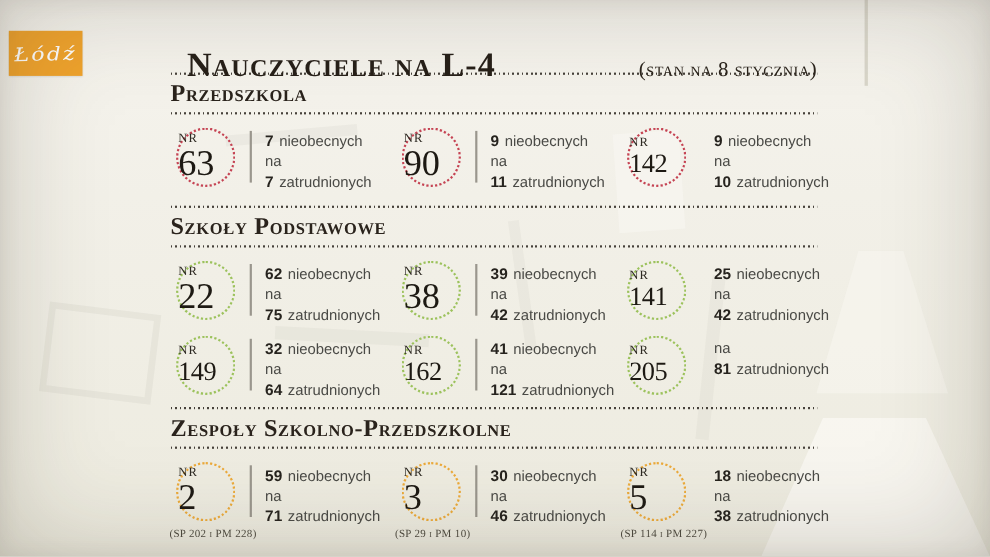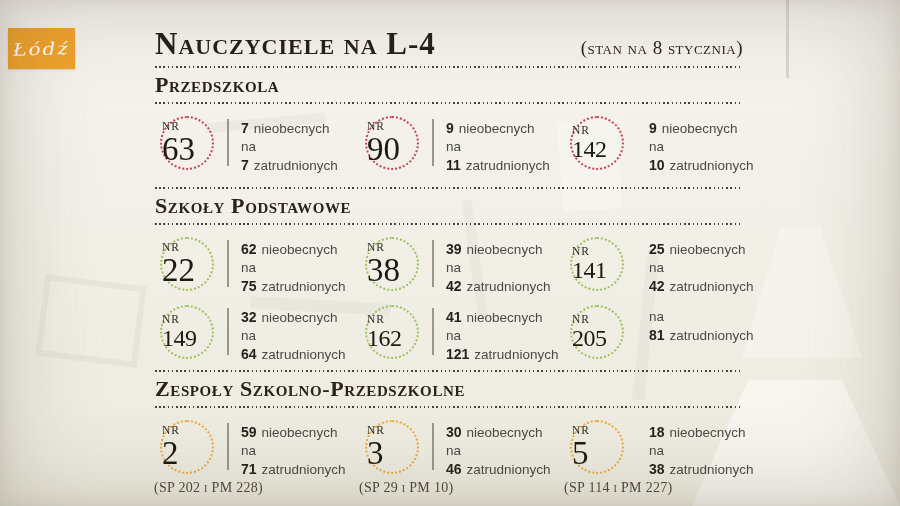--- a/index.html
+++ b/index.html
@@ -28,21 +28,21 @@
   
   .logo { position:absolute; left:8px; top:28px; width:67px; height:41px; background:#f0a32c;
           display:flex; align-items:center; justify-content:center; box-shadow:0 1px 2px rgba(0,0,0,.15); }
   .logo-text { color:#fff; font-family:"DejaVu Serif", serif; font-style:italic; font-size:20px;
                letter-spacing:2px; transform:scaleY(.85) rotate(-2deg); }
 
   
   .content { position:absolute; left:155px; top:22px; width:588px; }
 
   .title-row { display:flex; justify-content:space-between; align-items:baseline; height:44px; }
-  .title { margin:0; font-family:"Liberation Serif", serif; font-variant:small-caps; font-weight:600;
+  .title { margin:15px; font-family:"Liberation Serif", serif; font-variant:small-caps; font-weight:600;
            font-size:31px; letter-spacing:1px; color:#261f18; line-height:44px; }
   .subtitle { font-family:"Liberation Serif", serif; font-variant:small-caps; font-weight:500;
               font-size:19px; letter-spacing:.5px; color:#2b241c; }
 
   .dotted { height:2px;
     background-image:repeating-linear-gradient(90deg,#46413a 0 1.5px, transparent 1.5px 4.2px); }
 
   .section-header { margin:4px 0; font-family:"Liberation Serif", serif; font-variant:small-caps;
     font-weight:600; font-size:22px; line-height:26px; letter-spacing:.6px; color:#2a231c; }
 
@@ -63,21 +63,21 @@
   .num { font-family:"Liberation Serif", serif; color:#1d1913; line-height:.95; }
   .num.d1, .num.d2 { font-size:33px; }
   .num.d3 { font-size:24px; letter-spacing:-.5px; }
 
   .sep { width:2px; height:47px; background:#9a968d; margin:3px 12px 0 13px; align-self:flex-start; }
 
   .stats { padding-top:3px; font-size:13.5px; color:#4a4a46; line-height:18px; white-space:nowrap; }
   .stats b { color:#26231e; font-size:14px; margin-right:5px; }
 
   .caption { position:absolute; left:-6px; top:60px; font-family:"Liberation Serif", serif;
-             font-variant:small-caps; font-size:14px; letter-spacing:.3px; color:#4e4a40; white-space:nowrap; }
+             font-variant:small-caps; font-size:10px; letter-spacing:.3px; color:#4e4a40; white-space:nowrap; }
 </style>
 </head>
 <body>
 
 <div class="canvas">
 
   <div class="bgshape bg-chair5"></div>
   <div class="bgshape bg-chair1"></div>
   <div class="bgshape bg-chair2"></div>
   <div class="bgshape bg-chair3"></div>

